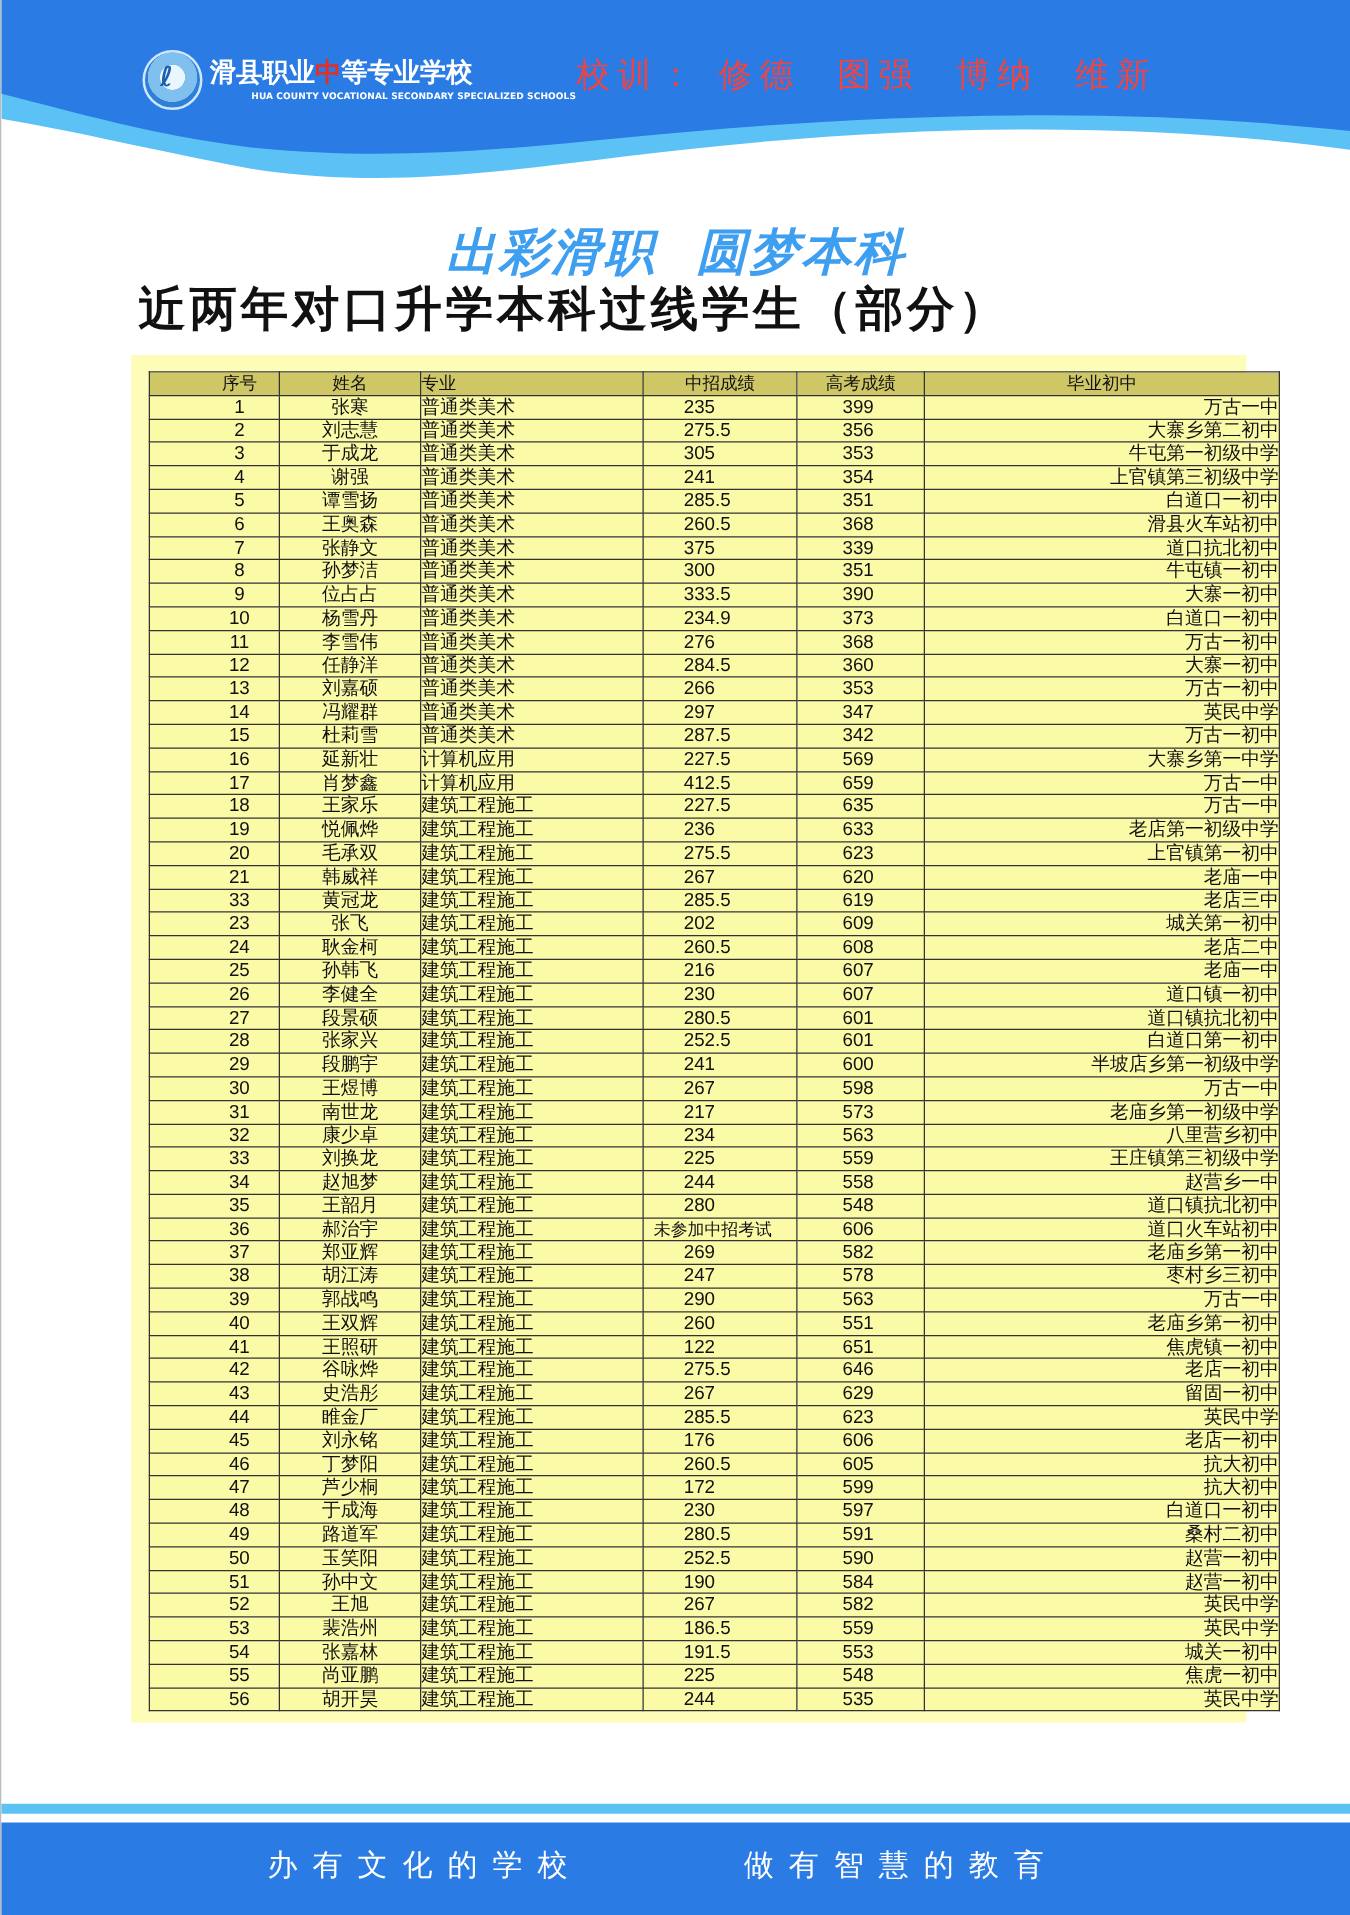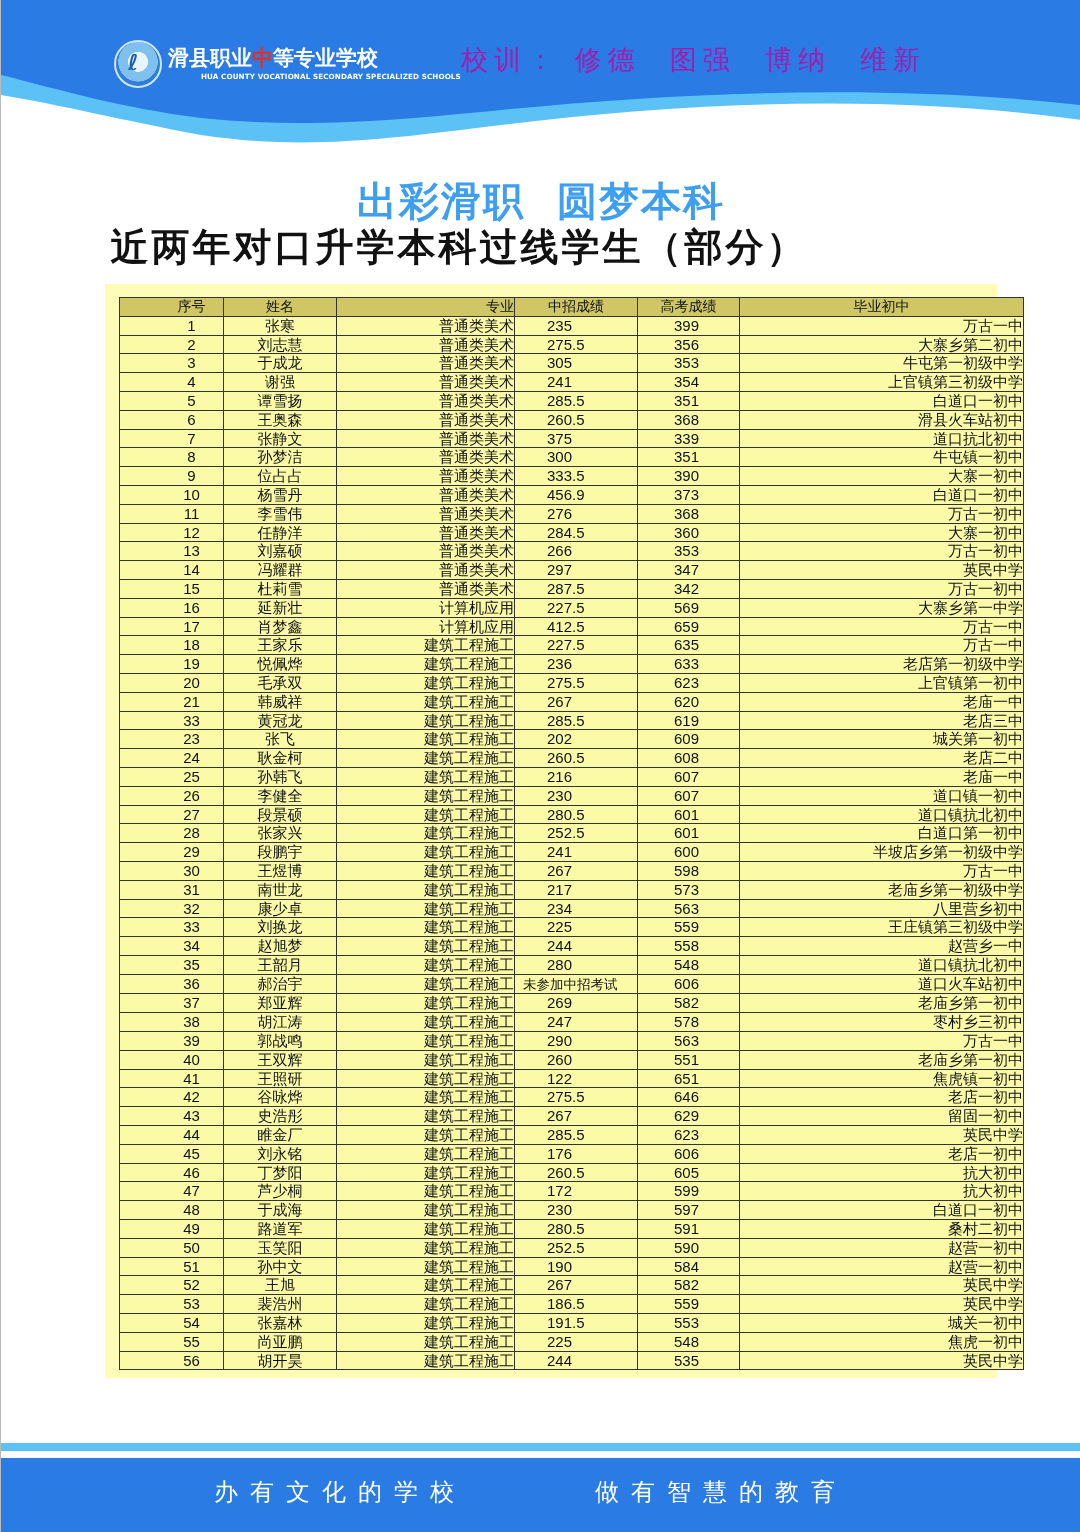--- a/index.html
+++ b/index.html
@@ -4,31 +4,31 @@
 <style>
   html, body { margin:0; padding:0; }
   body { width:1080px; height:1532px; position:relative; overflow:hidden; background:#ffffff; font-family:"DejaVu Sans", sans-serif; border-left:1px solid #bbb; box-sizing:border-box; }
   .header { position:absolute; left:0; top:0; width:1080px; height:160px; }
   .header svg { position:absolute; left:0; top:0; }
   .logo { position:absolute; left:113px; top:40px; width:48px; height:48px; border-radius:50%; background:radial-gradient(circle at 50% 45%, #eaf6ff 0 30%, #7fc0ee 31% 60%, #2f7fd6 61% 100%); border:2px solid #cfe6ff; box-sizing:border-box; }
   .logo-glyph { position:absolute; left:12px; top:8px; font-size:22px; color:#1b5fb0; font-weight:bold; font-style:italic; }
   .school-cn { position:absolute; left:167px; top:44px; color:#fff; font-size:21px; font-weight:bold; letter-spacing:0px; white-space:nowrap; }
   .school-cn .mid { color:#e0302a; }
   .school-en { position:absolute; left:168px; top:72px; color:#fff; font-size:7.2px; font-weight:bold; letter-spacing:0.1px; white-space:nowrap;margin-left:32px; }
-  .motto { position:absolute; left:460px; top:42px; color:#a21caf; font-size:27px; letter-spacing:6px; white-space:pre; }
-  .title1 { position:absolute; left:0; width:1080px; top:174px; text-align:center; color:#3e9ef0; font-size:40px; font-weight:bold; letter-spacing:2px; white-space:pre; }
+  .motto { position:absolute; left:460px; top:42px; color:#ef4444; font-size:27px; letter-spacing:6px; white-space:pre; }
+  .title1 { position:absolute; left:0; width:1080px; top:174px; text-align:center; color:#3e9ef0; font-size:40px; font-weight:bold; letter-spacing:2px; white-space:pre;font-style:italic; }
   .title2 { position:absolute; left:0; width:916px; top:222px; text-align:center; color:#111; font-size:38px; font-weight:bold; letter-spacing:3px; }
   .panel { position:absolute; left:104px; top:284px; width:892px; height:1094px; background:#fdfdb8; }
   table { position:absolute; left:118px; top:297px; border-collapse:collapse; font-family:"Liberation Sans", sans-serif; font-size:15px; color:#111; }
   th, td { border:1px solid #333; padding:0; height:17.8px; line-height:17.8px; white-space:nowrap; overflow:hidden; }
   th { background:#cfc766; font-weight:normal; font-size:14px; }
   td { background:#fbfaa6; }
   .c0 { width:63px; text-align:center;padding-left:40px; }
   .c1 { width:112px; text-align:center;margin-top:48px; }
-  .c2 { width:177px; text-align:right; }
+  .c2 { width:177px; text-align:left; }
   .c3 { width:122px; text-align:left;margin-left:31px; }
   .c3 span { display:inline-block; padding-left:32px; }
   .c3.wide span { padding-left:8px; font-size:13.5px; }
   .c4 { width:101px; text-align:left; }
   .c4 span { display:inline-block; padding-left:36px; }
   .c5 { width:283px; text-align:right; }
   .c5 span { display:inline-block; padding-left:68px; }
   th.c3, th.c4, th.c5 { text-align:center; }
   .footer-line { position:absolute; left:0; top:1443px; width:1080px; height:8px; background:#5cc2f5; }
   .footer { position:absolute; left:0; top:1458px; width:1080px; height:74px; background:#2a7be4;padding-left:47px; }
@@ -136,21 +136,21 @@
         <td class="c1"><span>位占占</span></td>
         <td class="c2"><span>普通类美术</span></td>
         <td class="c3"><span>333.5</span></td>
         <td class="c4"><span>390</span></td>
         <td class="c5"><span>大寨一初中</span></td>
       </tr>
       <tr>
         <td class="c0"><span>10</span></td>
         <td class="c1"><span>杨雪丹</span></td>
         <td class="c2"><span>普通类美术</span></td>
-        <td class="c3"><span>456.9</span></td>
+        <td class="c3"><span>234.9</span></td>
         <td class="c4"><span>373</span></td>
         <td class="c5"><span>白道口一初中</span></td>
       </tr>
       <tr>
         <td class="c0"><span>11</span></td>
         <td class="c1"><span>李雪伟</span></td>
         <td class="c2"><span>普通类美术</span></td>
         <td class="c3"><span>276</span></td>
         <td class="c4"><span>368</span></td>
         <td class="c5"><span>万古一初中</span></td>

